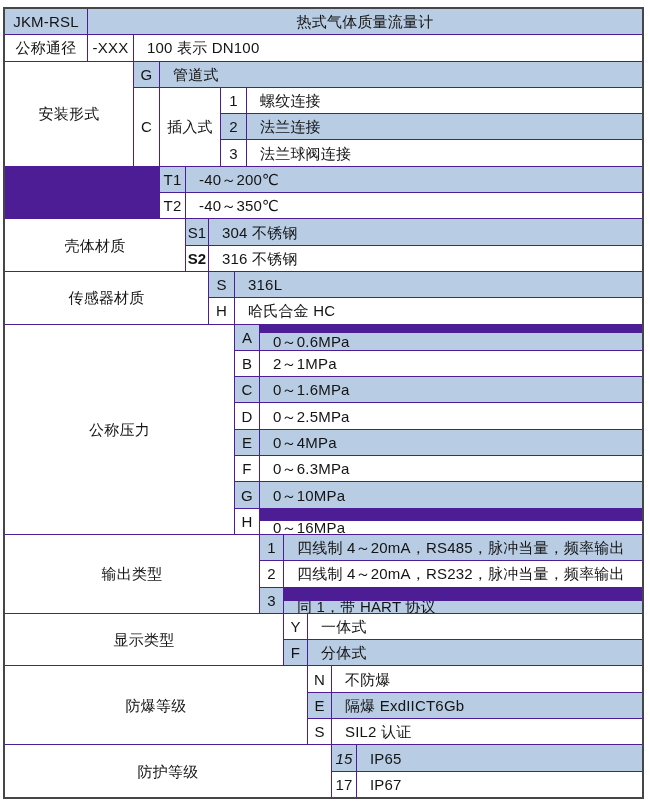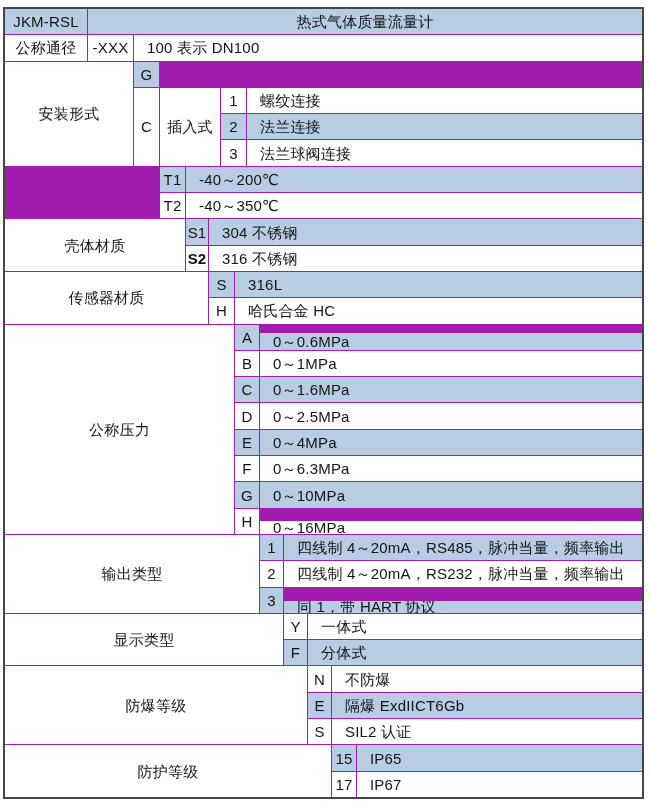--- a/index.html
+++ b/index.html
@@ -18,21 +18,21 @@
     position: absolute;
     left: 3px;
     top: 7px;
     width: 641px;
     height: 792px;
     box-sizing: border-box;
     display: grid;
     grid-template-columns: 82px 45px 25px 25px 22px 11px 13px 11px 12px 23px 23px 23px 24px 1fr;
     grid-template-rows: repeat(30, 1fr);
     gap: 1px;
-    background: #a21caf;          
+    background: #4c1d95;          
     border: 2px solid #464646;    
   }
   .cell {
     display: flex;
     align-items: center;
     justify-content: center;
     font-size: 15px;
     line-height: 1;
     color: #141414;
     letter-spacing: 0.2px;
@@ -50,20 +50,21 @@
 <body>
 
 <div class="spec-table">
     <div class="cell bg-blue" style="grid-area: 1 / 1 / 2 / 2;">JKM-RSL</div>
     <div class="cell bg-blue" style="grid-area: 1 / 2 / 2 / 15;">热式气体质量流量计</div>
     <div class="cell bg-white" style="grid-area: 2 / 1 / 3 / 2;">公称通径</div>
     <div class="cell bg-white" style="grid-area: 2 / 2 / 3 / 3;">-XXX</div>
     <div class="cell bg-white align-left" style="grid-area: 2 / 3 / 3 / 15;">100 表示 DN100</div>
     <div class="cell bg-white" style="grid-area: 3 / 1 / 7 / 3;">安装形式</div>
     <div class="cell bg-blue" style="grid-area: 3 / 3 / 4 / 4;">G</div>
+    <div class="cell bg-blue align-left" style="grid-area: 3 / 4 / 4 / 15;">管道式</div>
     <div class="cell bg-white" style="grid-area: 4 / 3 / 7 / 4;">C</div>
     <div class="cell bg-white" style="grid-area: 4 / 4 / 7 / 7;">插入式</div>
     <div class="cell bg-white" style="grid-area: 4 / 7 / 5 / 9;">1</div>
     <div class="cell bg-white align-left" style="grid-area: 4 / 9 / 5 / 15;">螺纹连接</div>
     <div class="cell bg-blue" style="grid-area: 5 / 7 / 6 / 9;">2</div>
     <div class="cell bg-blue align-left" style="grid-area: 5 / 9 / 6 / 15;">法兰连接</div>
     <div class="cell bg-white" style="grid-area: 6 / 7 / 7 / 9;">3</div>
     <div class="cell bg-white align-left" style="grid-area: 6 / 9 / 7 / 15;">法兰球阀连接</div>
     <div class="cell bg-blue" style="grid-area: 7 / 4 / 8 / 5;">T1</div>
     <div class="cell bg-blue align-left" style="grid-area: 7 / 5 / 8 / 15;">-40～200℃</div>
@@ -76,21 +77,21 @@
     <div class="cell bg-white align-left" style="grid-area: 10 / 6 / 11 / 15;">316 不锈钢</div>
     <div class="cell bg-white" style="grid-area: 11 / 1 / 13 / 6;">传感器材质</div>
     <div class="cell bg-blue" style="grid-area: 11 / 6 / 12 / 8;">S</div>
     <div class="cell bg-blue align-left" style="grid-area: 11 / 8 / 12 / 15;">316L</div>
     <div class="cell bg-white" style="grid-area: 12 / 6 / 13 / 8;">H</div>
     <div class="cell bg-white align-left" style="grid-area: 12 / 8 / 13 / 15;">哈氏合金 HC</div>
     <div class="cell bg-white" style="grid-area: 13 / 1 / 21 / 8;">公称压力</div>
     <div class="cell bg-blue" style="grid-area: 13 / 8 / 14 / 10;">A</div>
     <div class="cell bg-blue align-left" style="grid-area: 13 / 10 / 14 / 15; margin-top: 8px;">0～0.6MPa</div>
     <div class="cell bg-white" style="grid-area: 14 / 8 / 15 / 10;">B</div>
-    <div class="cell bg-white align-left" style="grid-area: 14 / 10 / 15 / 15;">0～1MPa</div>
+    <div class="cell bg-white align-left" style="grid-area: 14 / 10 / 15 / 15;">2～1MPa</div>
     <div class="cell bg-blue" style="grid-area: 15 / 8 / 16 / 10;">C</div>
     <div class="cell bg-blue align-left" style="grid-area: 15 / 10 / 16 / 15;">0～1.6MPa</div>
     <div class="cell bg-white" style="grid-area: 16 / 8 / 17 / 10;">D</div>
     <div class="cell bg-white align-left" style="grid-area: 16 / 10 / 17 / 15;">0～2.5MPa</div>
     <div class="cell bg-blue" style="grid-area: 17 / 8 / 18 / 10;">E</div>
     <div class="cell bg-blue align-left" style="grid-area: 17 / 10 / 18 / 15;">0～4MPa</div>
     <div class="cell bg-white" style="grid-area: 18 / 8 / 19 / 10;">F</div>
     <div class="cell bg-white align-left" style="grid-area: 18 / 10 / 19 / 15;">0～6.3MPa</div>
     <div class="cell bg-blue" style="grid-area: 19 / 8 / 20 / 10;">G</div>
     <div class="cell bg-blue align-left" style="grid-area: 19 / 10 / 20 / 15;">0～10MPa</div>
@@ -109,17 +110,17 @@
     <div class="cell bg-blue" style="grid-area: 25 / 11 / 26 / 12;">F</div>
     <div class="cell bg-blue align-left" style="grid-area: 25 / 12 / 26 / 15;">分体式</div>
     <div class="cell bg-white" style="grid-area: 26 / 1 / 29 / 12;">防爆等级</div>
     <div class="cell bg-white" style="grid-area: 26 / 12 / 27 / 13;">N</div>
     <div class="cell bg-white align-left" style="grid-area: 26 / 13 / 27 / 15;">不防爆</div>
     <div class="cell bg-blue" style="grid-area: 27 / 12 / 28 / 13;">E</div>
     <div class="cell bg-blue align-left" style="grid-area: 27 / 13 / 28 / 15;">隔爆 ExdIICT6Gb</div>
     <div class="cell bg-white" style="grid-area: 28 / 12 / 29 / 13;">S</div>
     <div class="cell bg-white align-left" style="grid-area: 28 / 13 / 29 / 15;">SIL2 认证</div>
     <div class="cell bg-white" style="grid-area: 29 / 1 / 31 / 13;">防护等级</div>
-    <div class="cell bg-blue" style="grid-area: 29 / 13 / 30 / 14;">15</div>
+    <div class="cell bg-blue" style="grid-area: 29 / 13 / 30 / 14; font-style: italic;">15</div>
     <div class="cell bg-blue align-left" style="grid-area: 29 / 14 / 30 / 15;">IP65</div>
     <div class="cell bg-white" style="grid-area: 30 / 13 / 31 / 14;">17</div>
     <div class="cell bg-white align-left" style="grid-area: 30 / 14 / 31 / 15;">IP67</div>
   </div>
 
 </body></html>

